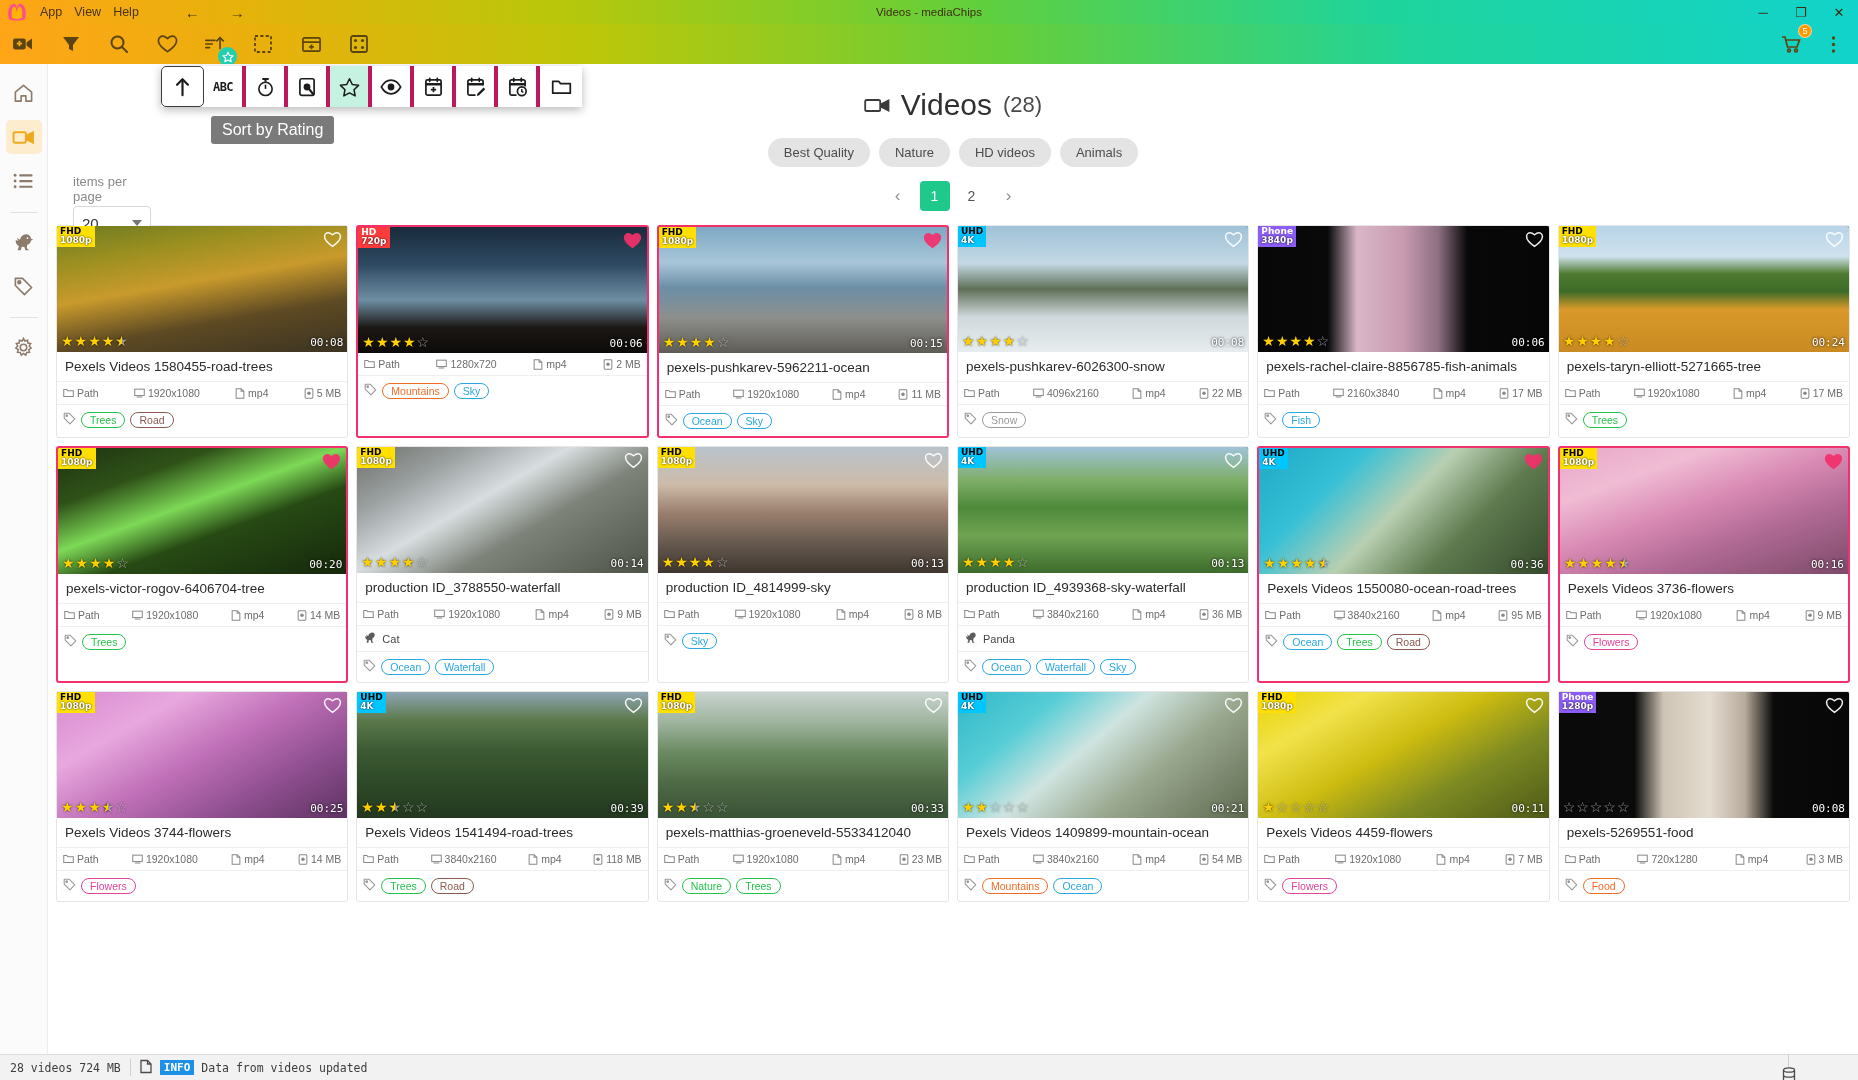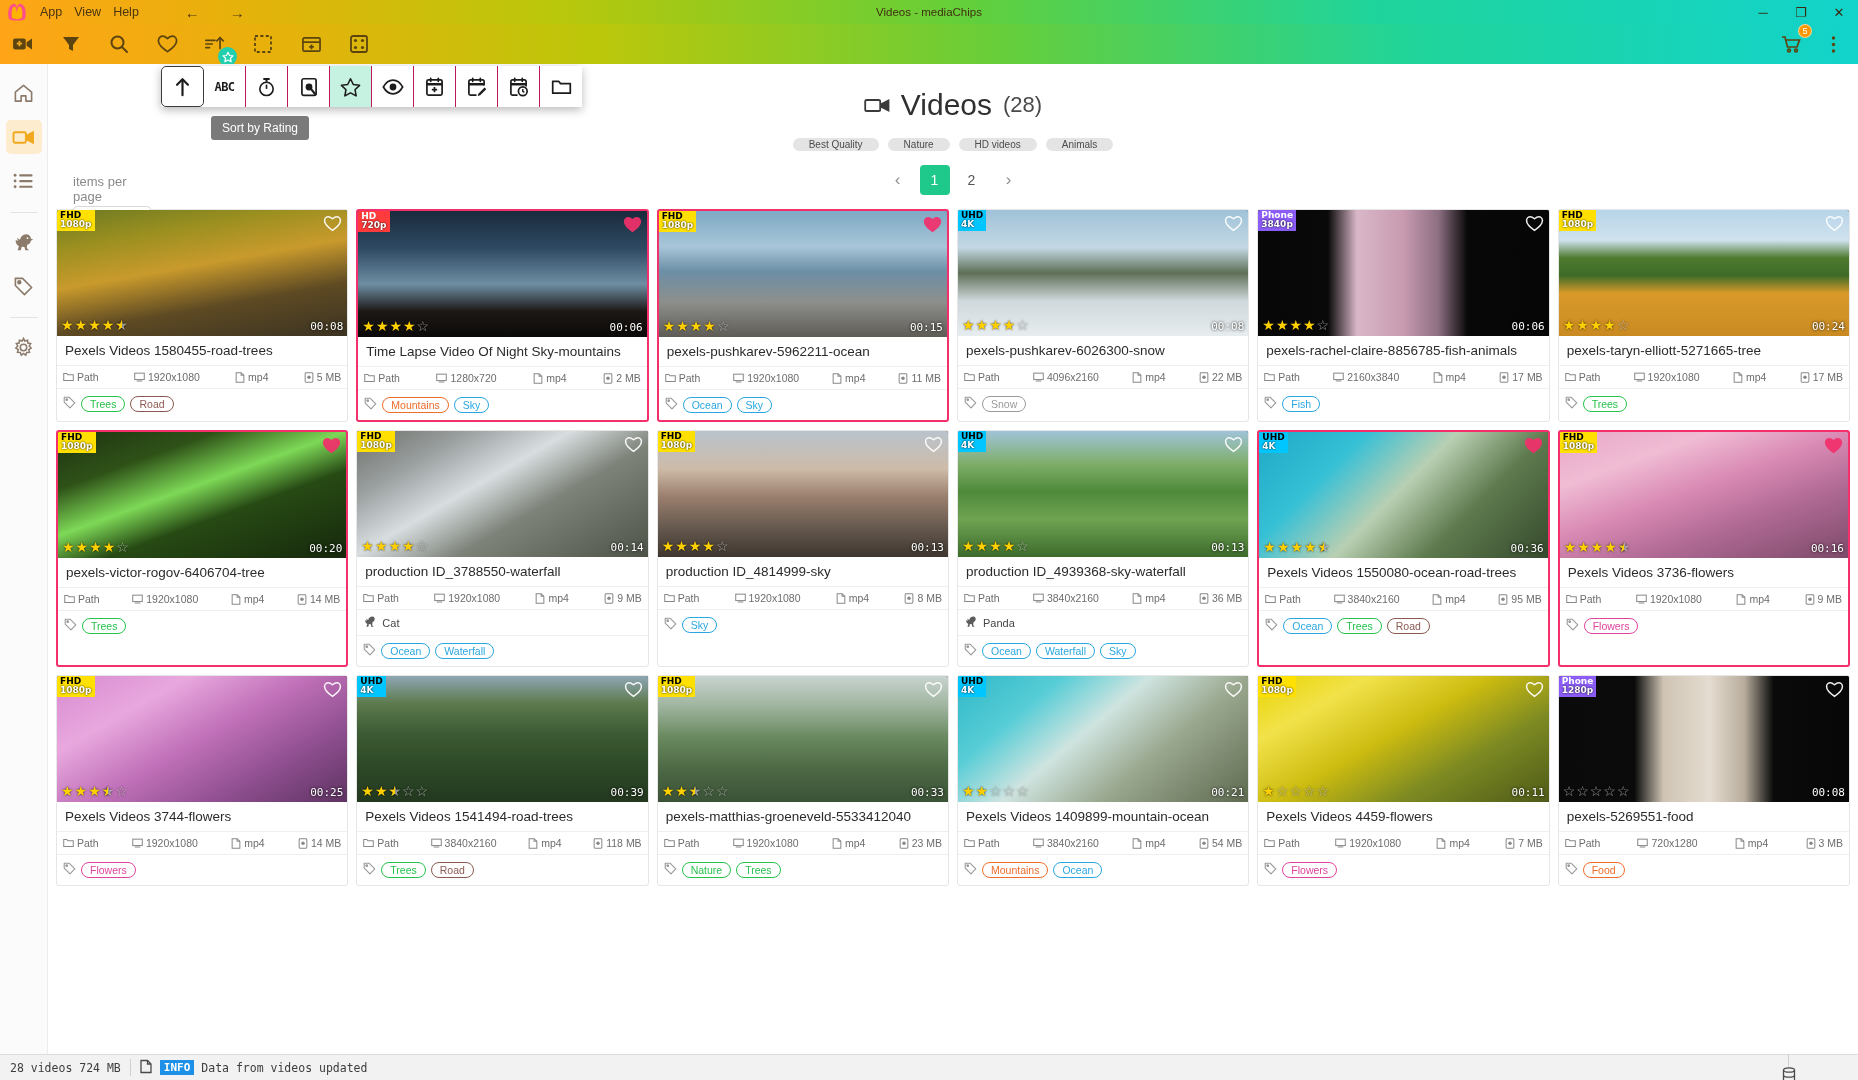--- a/index.html
+++ b/index.html
@@ -70,38 +70,38 @@
 
   .content { flex: 1 1 auto; position: relative; overflow: hidden; background:#fff; }
 
   
   .sort-popup {
     position: absolute; left: 113px; top: 2px; background: #fff;
     box-shadow: 0 3px 10px rgba(0,0,0,.28); display: flex; border-radius: 2px; z-index: 40;
   }
   .sort-btn {
     width: 42px; height: 41px; display:flex; align-items:center; justify-content:center;
-    border-right: 1px solid #be185d; color:#1c1c1c; cursor:pointer; background:#fff;
+    border-right: 4px solid #be185d; color:#1c1c1c; cursor:pointer; background:#fff;
   }
   .sort-btn:last-child { border-right: none; }
   .sort-btn.sel { background: #c6f2e2; }
   .sort-btn.boxed { border: 1px solid #3b3b3b; border-radius: 5px; width: 43px; height: 41px; }
   .sort-abc { font-family: "DejaVu Sans Mono", monospace; font-size: 12px; font-weight: bold; letter-spacing:-.5px;}
   .tooltip {
     position: absolute; left: 163px; top: 52px; background:#7a7a7a; color:#fff;
-    font-size: 12px; padding: 5px 11px; border-radius: 3px; z-index: 45; white-space: nowrap;
+    font-size: 16px; padding: 5px 11px; border-radius: 3px; z-index: 45; white-space: nowrap;
   }
 
   
   .page-head { padding-top: 24px; text-align: center; }
   .page-title { font-size: 30px; color: #303030; font-weight: 400; display:inline-flex; align-items:center; gap:11px;}
   .page-title .cnt { color:#4a4a4a; font-size: 22px; }
   .chips { margin-top: 16px; display:flex; justify-content:center; gap: 9px; }
   .chip {
-    background:#e4e4e4; color:#4c4c4c; border-radius: 16px; padding: 1px 16px; font-size: 10px; cursor:pointer;
+    background:#e4e4e4; color:#4c4c4c; border-radius: 16px; padding: 7px 16px; font-size: 13px; cursor:pointer;
   }
 
   
   .ipp { position:absolute; left: 25px; top: 110px; width: 78px; }
   .ipp-label { font-size: 13px; color:#8a8a8a; margin-bottom:2px; }
   .ipp-box {
     border:1px solid #d8d8d8; border-radius:4px; height:34px; display:flex; align-items:center;
     justify-content:space-between; padding: 0 8px; font-size:15px; color:#333; background:#fff; cursor:pointer;
   }
   .caret { width:0;height:0;border-left:5px solid transparent;border-right:5px solid transparent;border-top:6px solid #777;}
@@ -508,21 +508,20 @@
       </div>
       <div class="stars">
               <span>★</span>
               <span>★</span>
               <span>★</span>
               <span>★</span>
               <span class="off">☆</span>
             </div>
       <div class="dur">00:06</div>
     </div>
-    <div class="c-title">Time Lapse Video Of Night Sky-mountains</div>
     <div class="c-meta">
       <span class="mi">
               <svg width="11" height="10" viewBox="0 0 12 10" fill="none" stroke="#888" stroke-width="1.1">
                 <path d="M.8 8.8V1.2h3.4l1 1.3h6V8.8z"></path>
               </svg>
               <span>Path</span>
             </span>
       <span class="mi">
               <svg width="11" height="10" viewBox="0 0 12 10" fill="none" stroke="#888" stroke-width="1.1">
                 <rect x=".8" y=".8" width="10.4" height="7"></rect>

